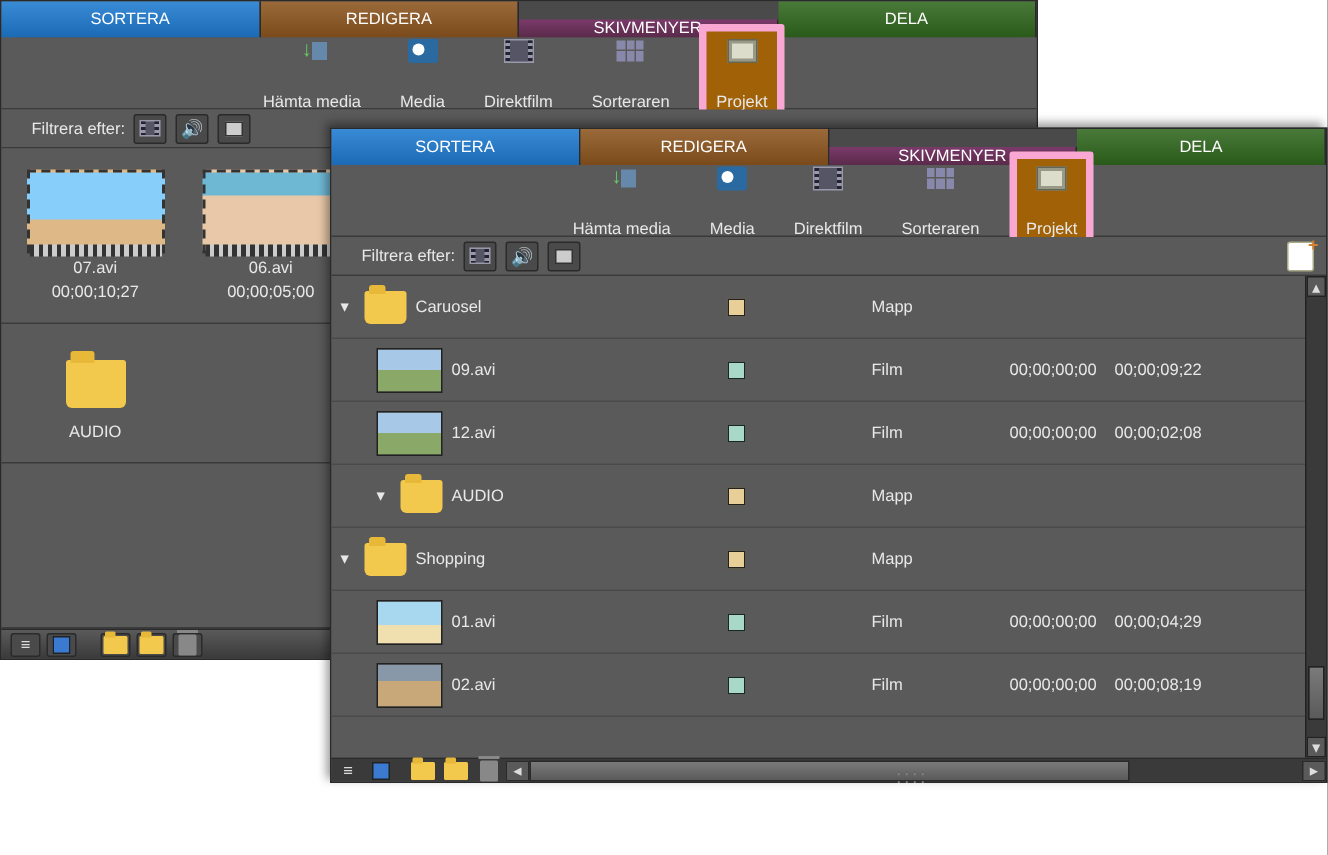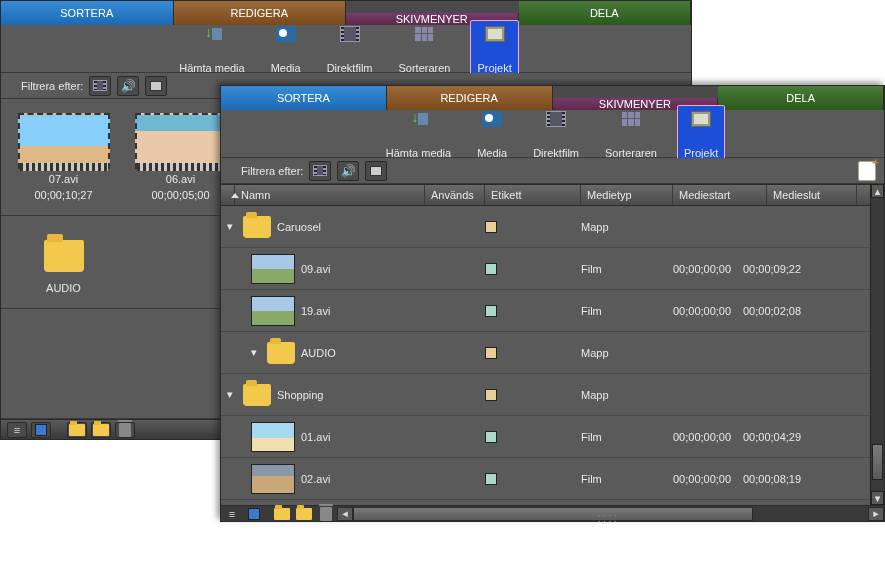--- a/index.html
+++ b/index.html
@@ -43,21 +43,21 @@
   }
   .tbtn {
     display: flex;
     flex-direction: column;
     align-items: center;
     gap: 18px;
     padding: 3px 6px;
     cursor: pointer;
     border-radius: 2px;
   }
-  .tbtn.selected { background:#1d4ed8; border:1px solid #f9a8d4; }
+  .tbtn.selected { background:#a16207; border:5px solid #f9a8d4; }
   .tbtn .ticon { width: 24px; height: 20px; display:flex; align-items:center; justify-content:center; }
   .tlabel { color:#e8e8e8; }
 
   .filterbar {
     height: 26px;
     display:flex;
     align-items:center;
     gap:6px;
     padding:0 8px;
     background:#5a5a5a;
@@ -372,32 +372,20 @@
         <span class="snd-i">🔊</span>
       </div>
     <div class="iconbtn">
         <span style="width:12px;height:10px;background:#ccc;border:1px solid #333;display:inline-block"></span>
       </div>
     <div class="spacer"></div>
     <div class="newpage"></div>
   </div>
 
   <div class="listarea" style="position:relative">
-    <div class="colhead">
-      <div class="ch c-tree">
-          <span class="tri-up"></span>
-        </div>
-      <div class="ch c-name">Namn</div>
-      <div class="ch c-used">Används</div>
-      <div class="ch c-label">Etikett</div>
-      <div class="ch c-type">Medietyp</div>
-      <div class="ch c-start">Mediestart</div>
-      <div class="ch c-end">Medieslut</div>
-      <div class="ch c-scrl"></div>
-    </div>
     <div class="rows" id="rows">
         <div class="row">
           <div class="cell-name ">
             <span class="expander">▾</span>
             <span class="folder-icon sm"></span>
             <span>Caruosel</span>
           </div>
           <div class="cell-used"></div>
           <div class="cell-label">
             <span class="sw tan"></span>
@@ -415,21 +403,21 @@
           <div class="cell-label">
             <span class="sw teal"></span>
           </div>
           <div class="cell-type">Film</div>
           <div class="cell-start">00;00;00;00</div>
           <div class="cell-end">00;00;09;22</div>
         </div>
         <div class="row">
           <div class="cell-name indent1">
             <span class="mini grass"></span>
-            <span>19.avi</span>
+            <span>12.avi</span>
           </div>
           <div class="cell-used"></div>
           <div class="cell-label">
             <span class="sw teal"></span>
           </div>
           <div class="cell-type">Film</div>
           <div class="cell-start">00;00;00;00</div>
           <div class="cell-end">00;00;02;08</div>
         </div>
         <div class="row">

